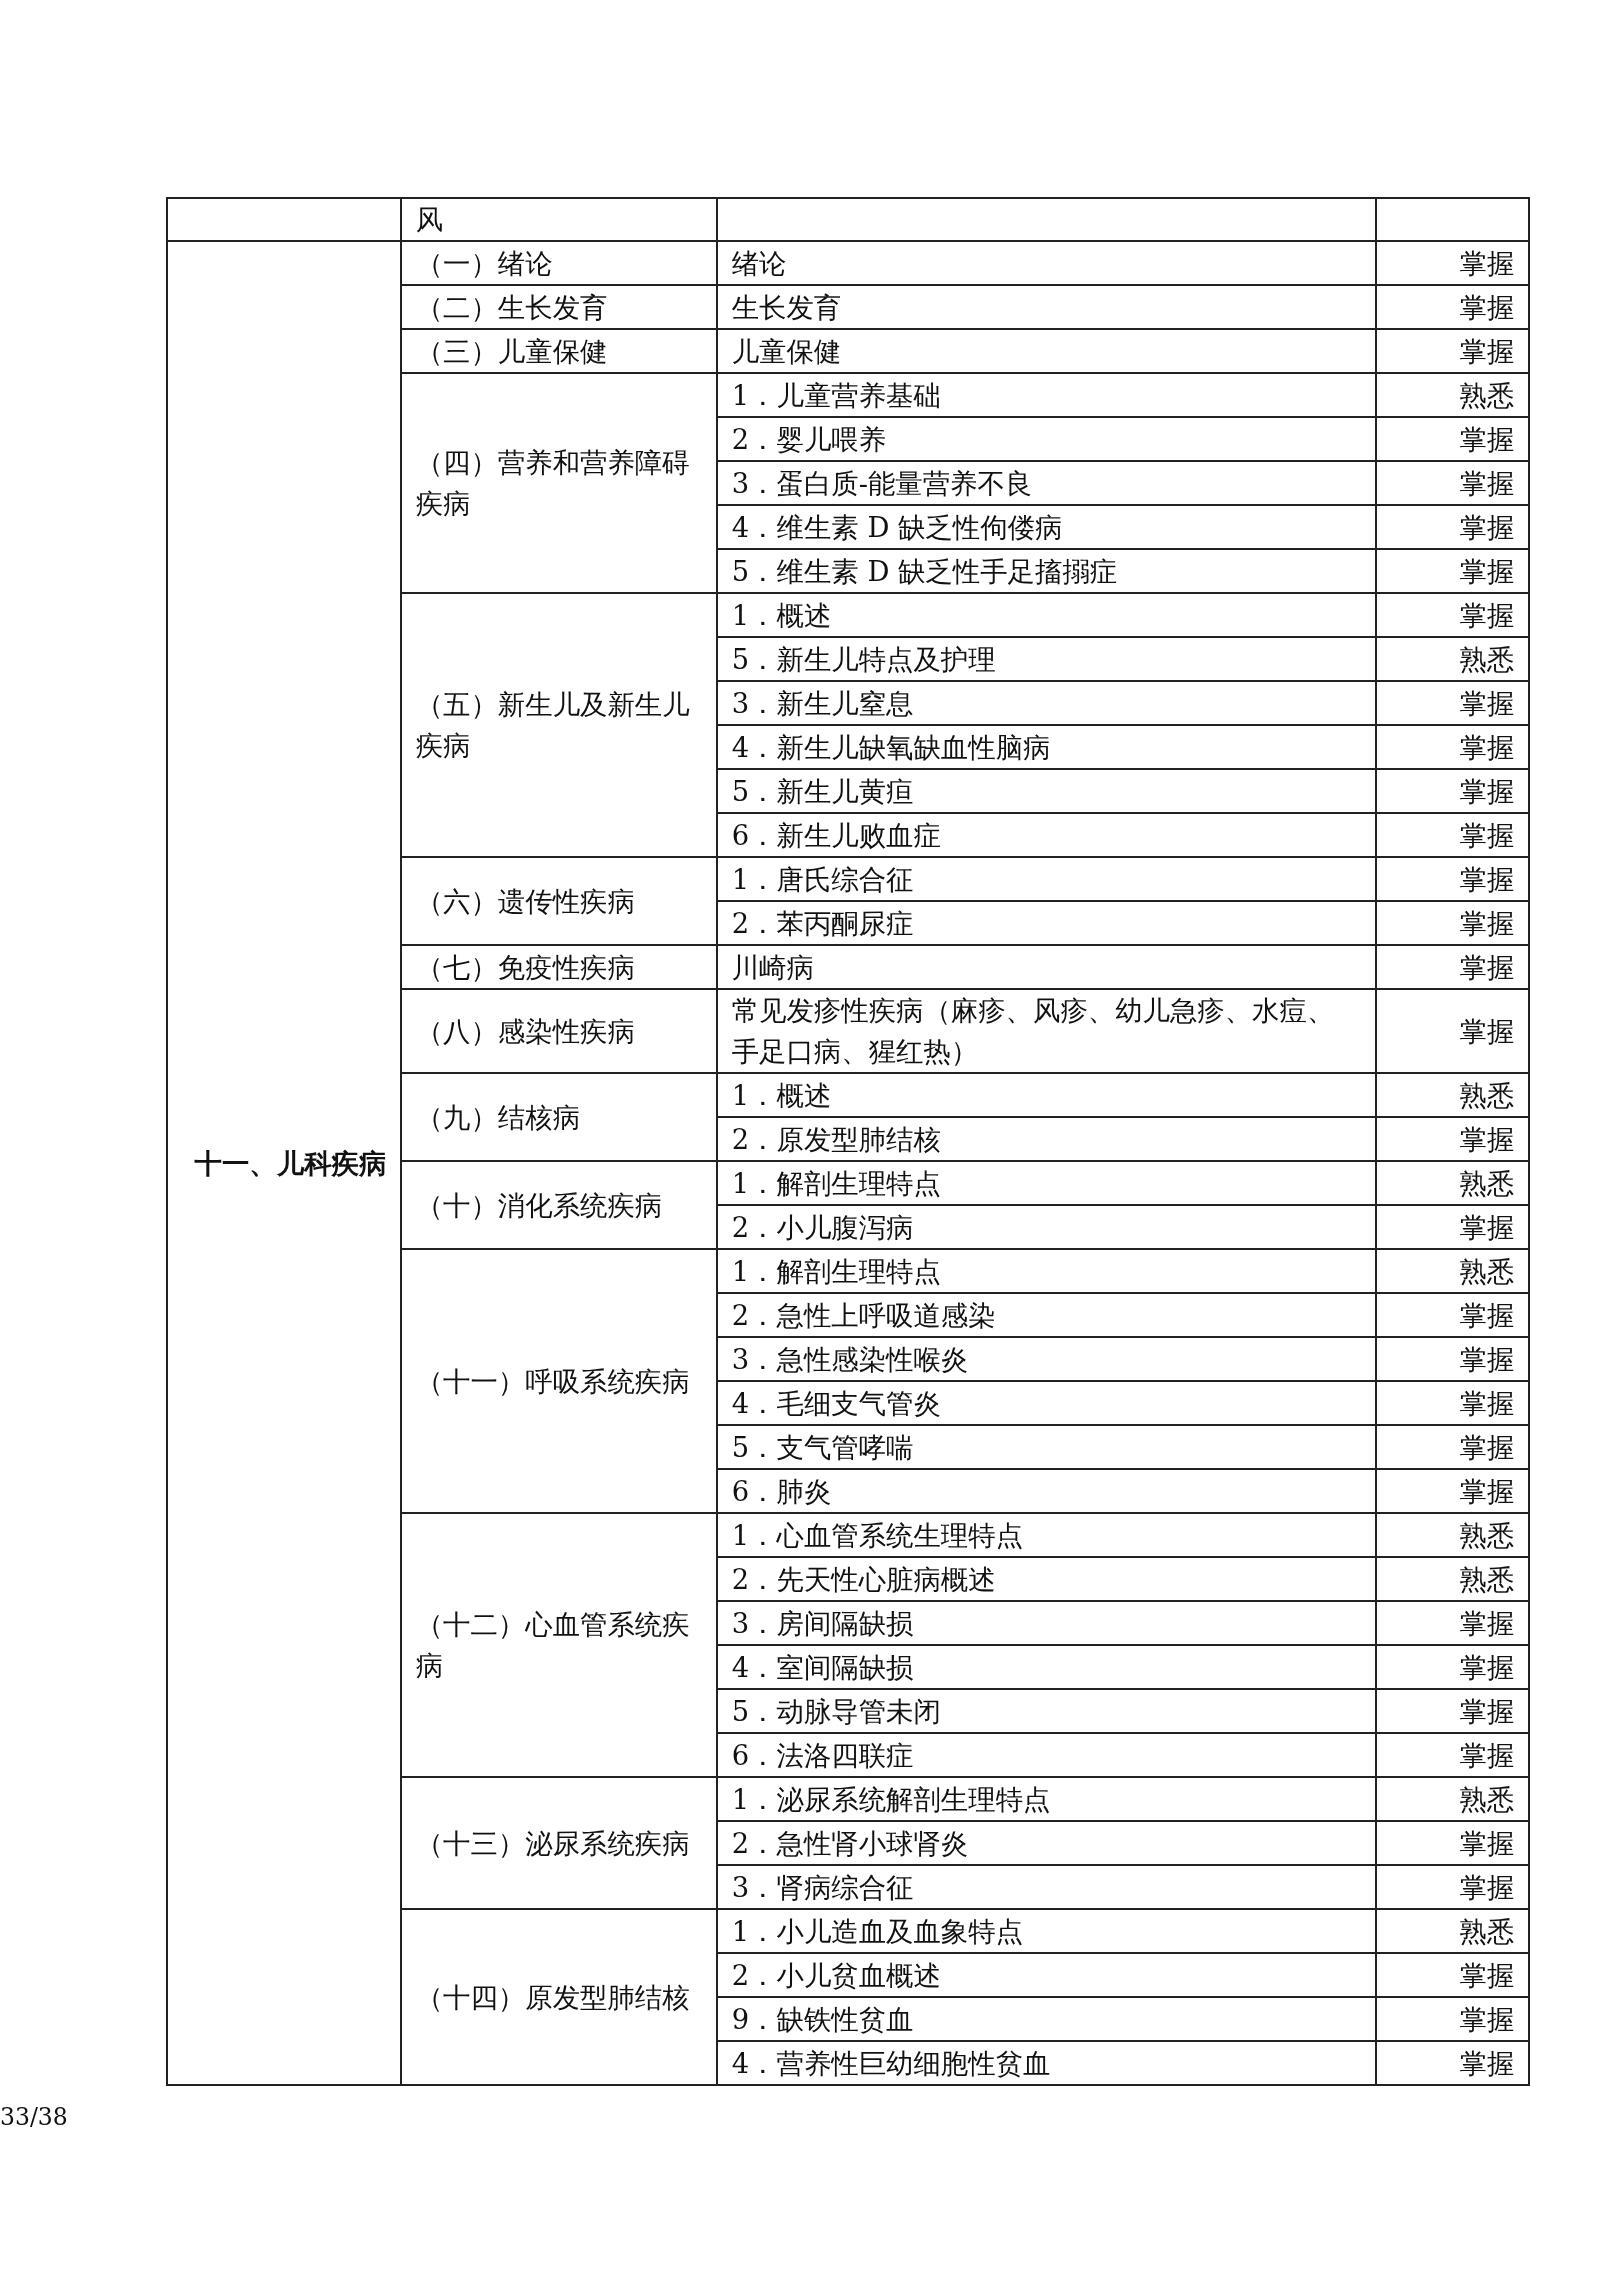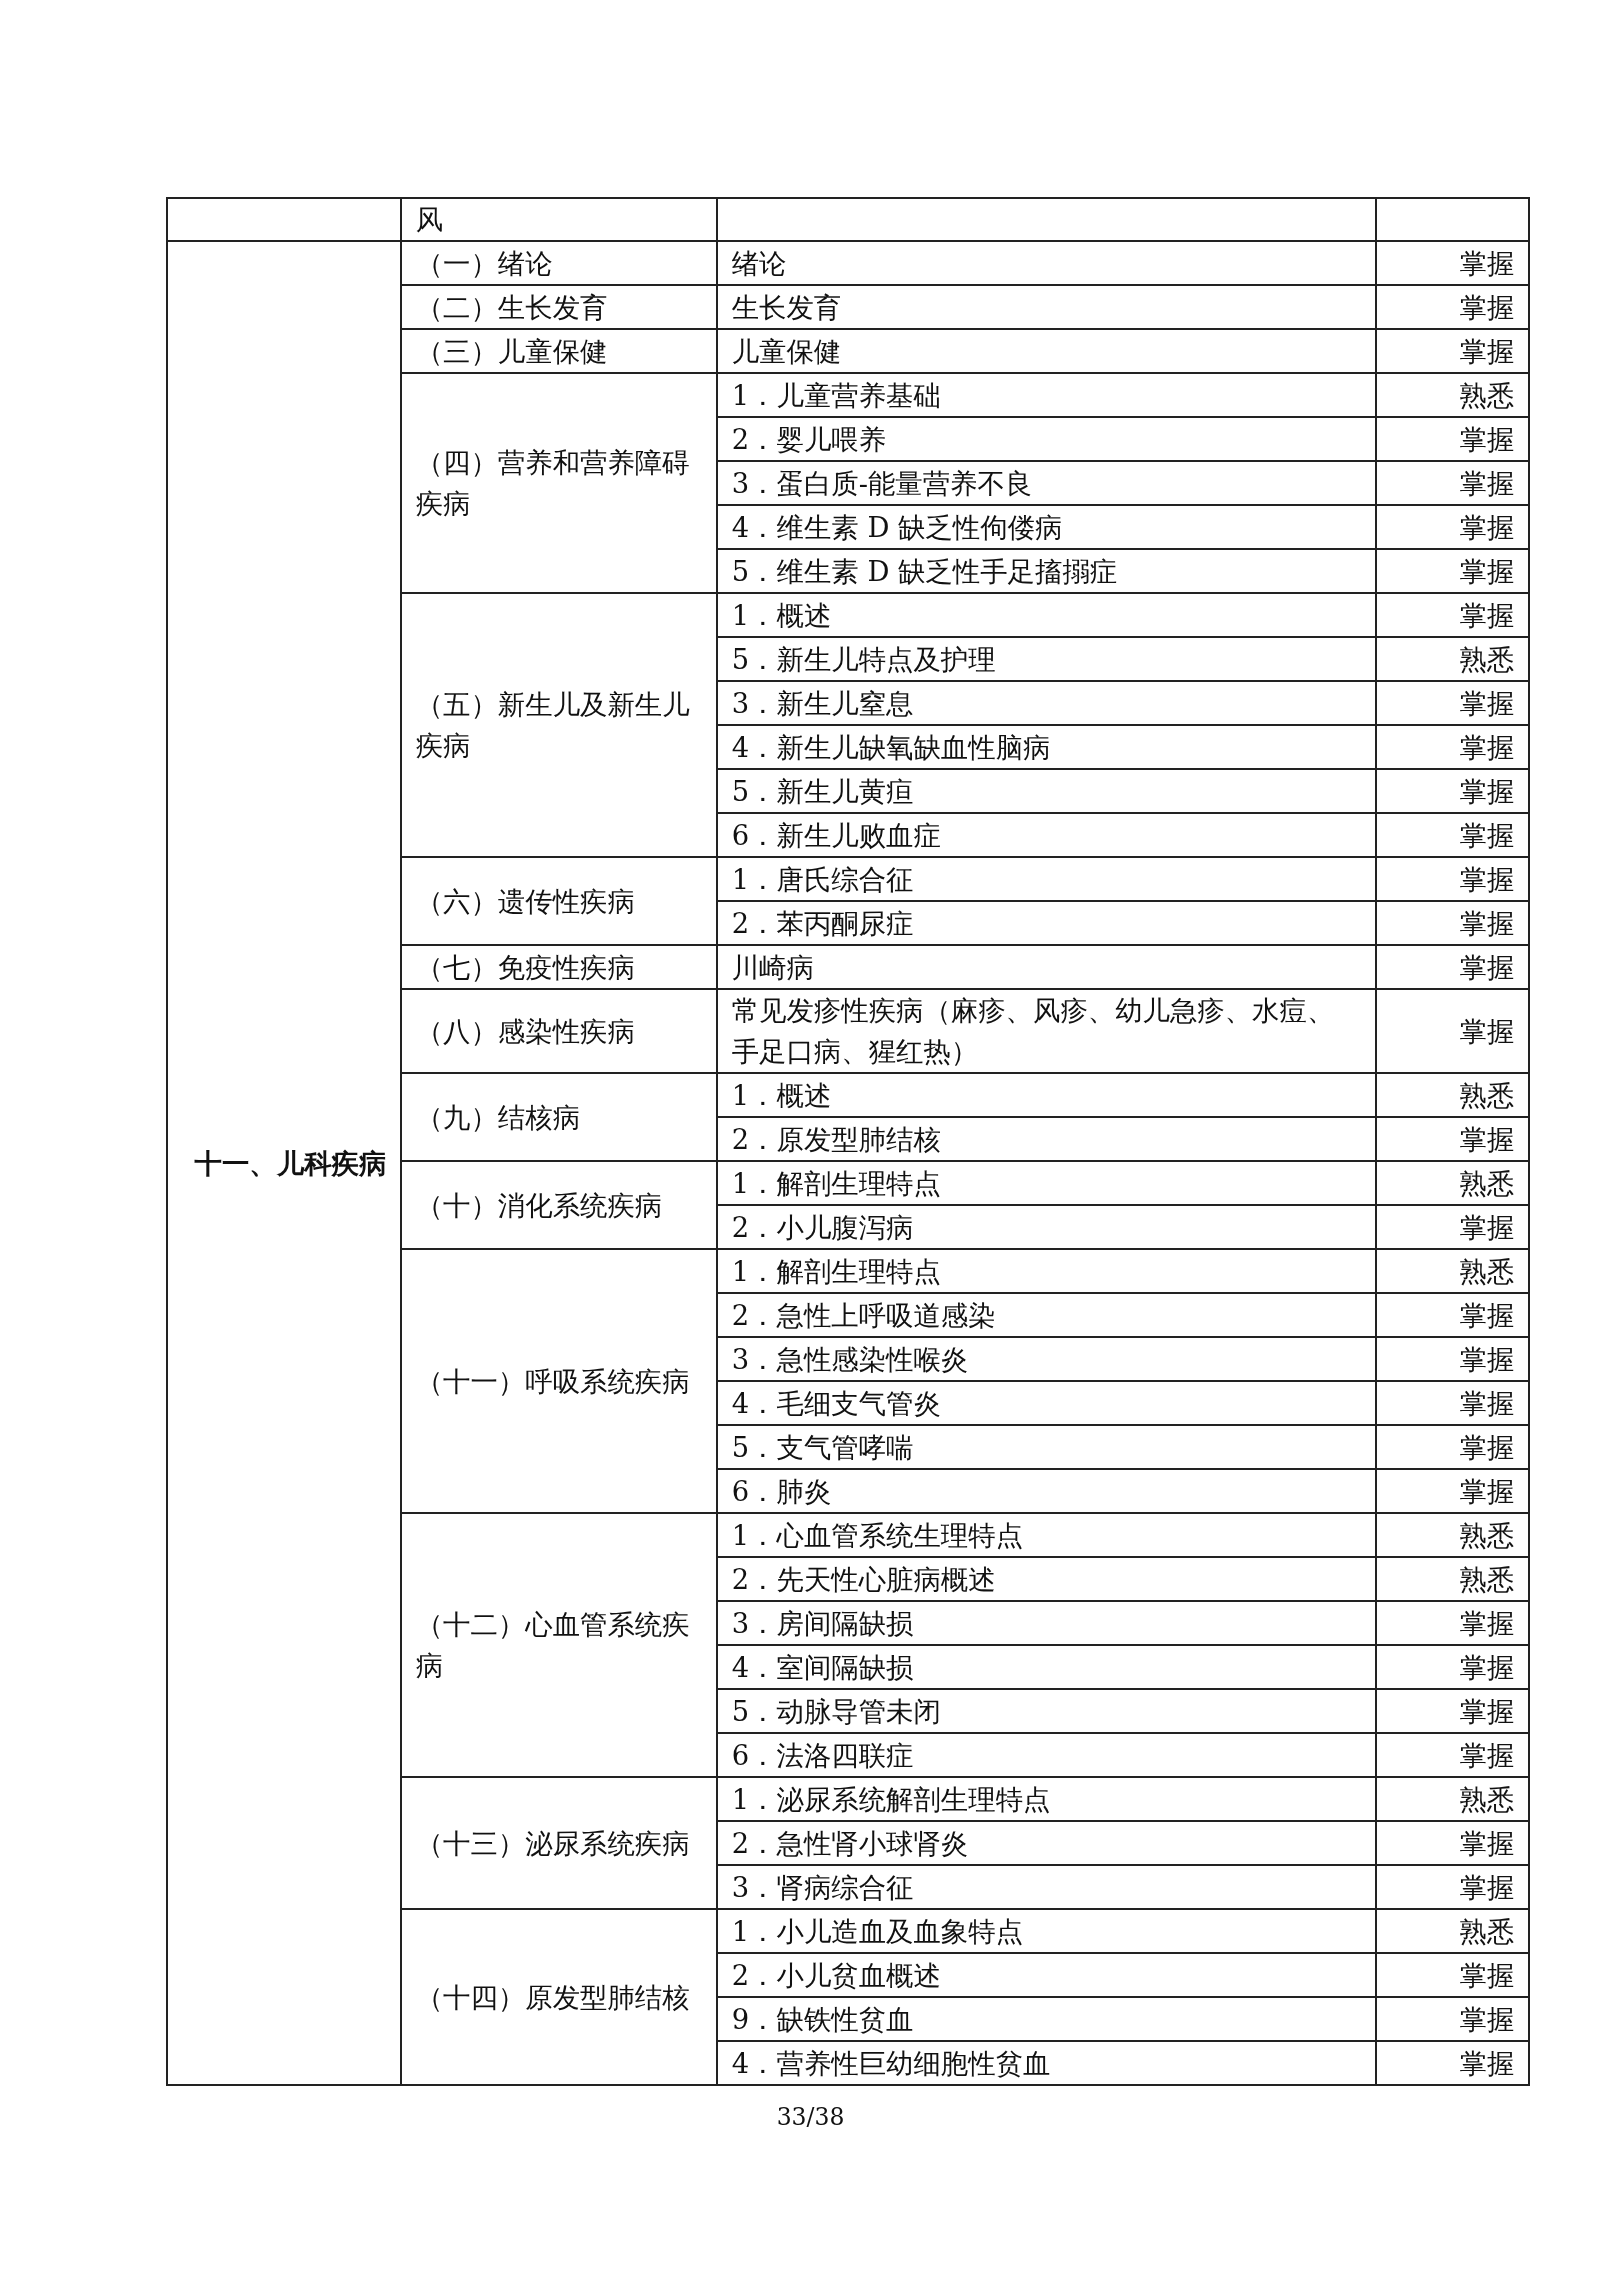--- a/index.html
+++ b/index.html
@@ -18,21 +18,21 @@
   col.c3 { width: 659px; }
   col.c4 { width: 153px; }
   tr.r { height: 44px; }
   tr.r2 { height: 68px; }
   tr.first { height: 43px; }
   td.chapter { text-align: right; font-weight: bold; font-size: 29px; font-family: "DejaVu Sans", "Liberation Sans", sans-serif; padding: 0 5.9px; }
   td.section { padding-left: 13.7px; padding-right: 5.9px; }
   td.level { text-align: right; padding: 0; }
   td.item { padding-left: 13.7px; margin-top: 13px; }
   td.first-sec { vertical-align: top; }
-  .pagenum { position: absolute; left: 0; width: 1621px; top: 2103px; text-align: center; font-size: 23.5px; font-family: "DejaVu Serif", "Liberation Serif", serif; }
+  .pagenum { position: absolute; left: 0; width: 1621px; top: 2103px; text-align: left; font-size: 23.5px; font-family: "DejaVu Serif", "Liberation Serif", serif; }
 </style>
 </head>
 <body>
 
 <div class="page">
   <table class="syllabus">
     <colgroup>
       <col class="c1">
         <col class="c2">
         <col class="c3">

